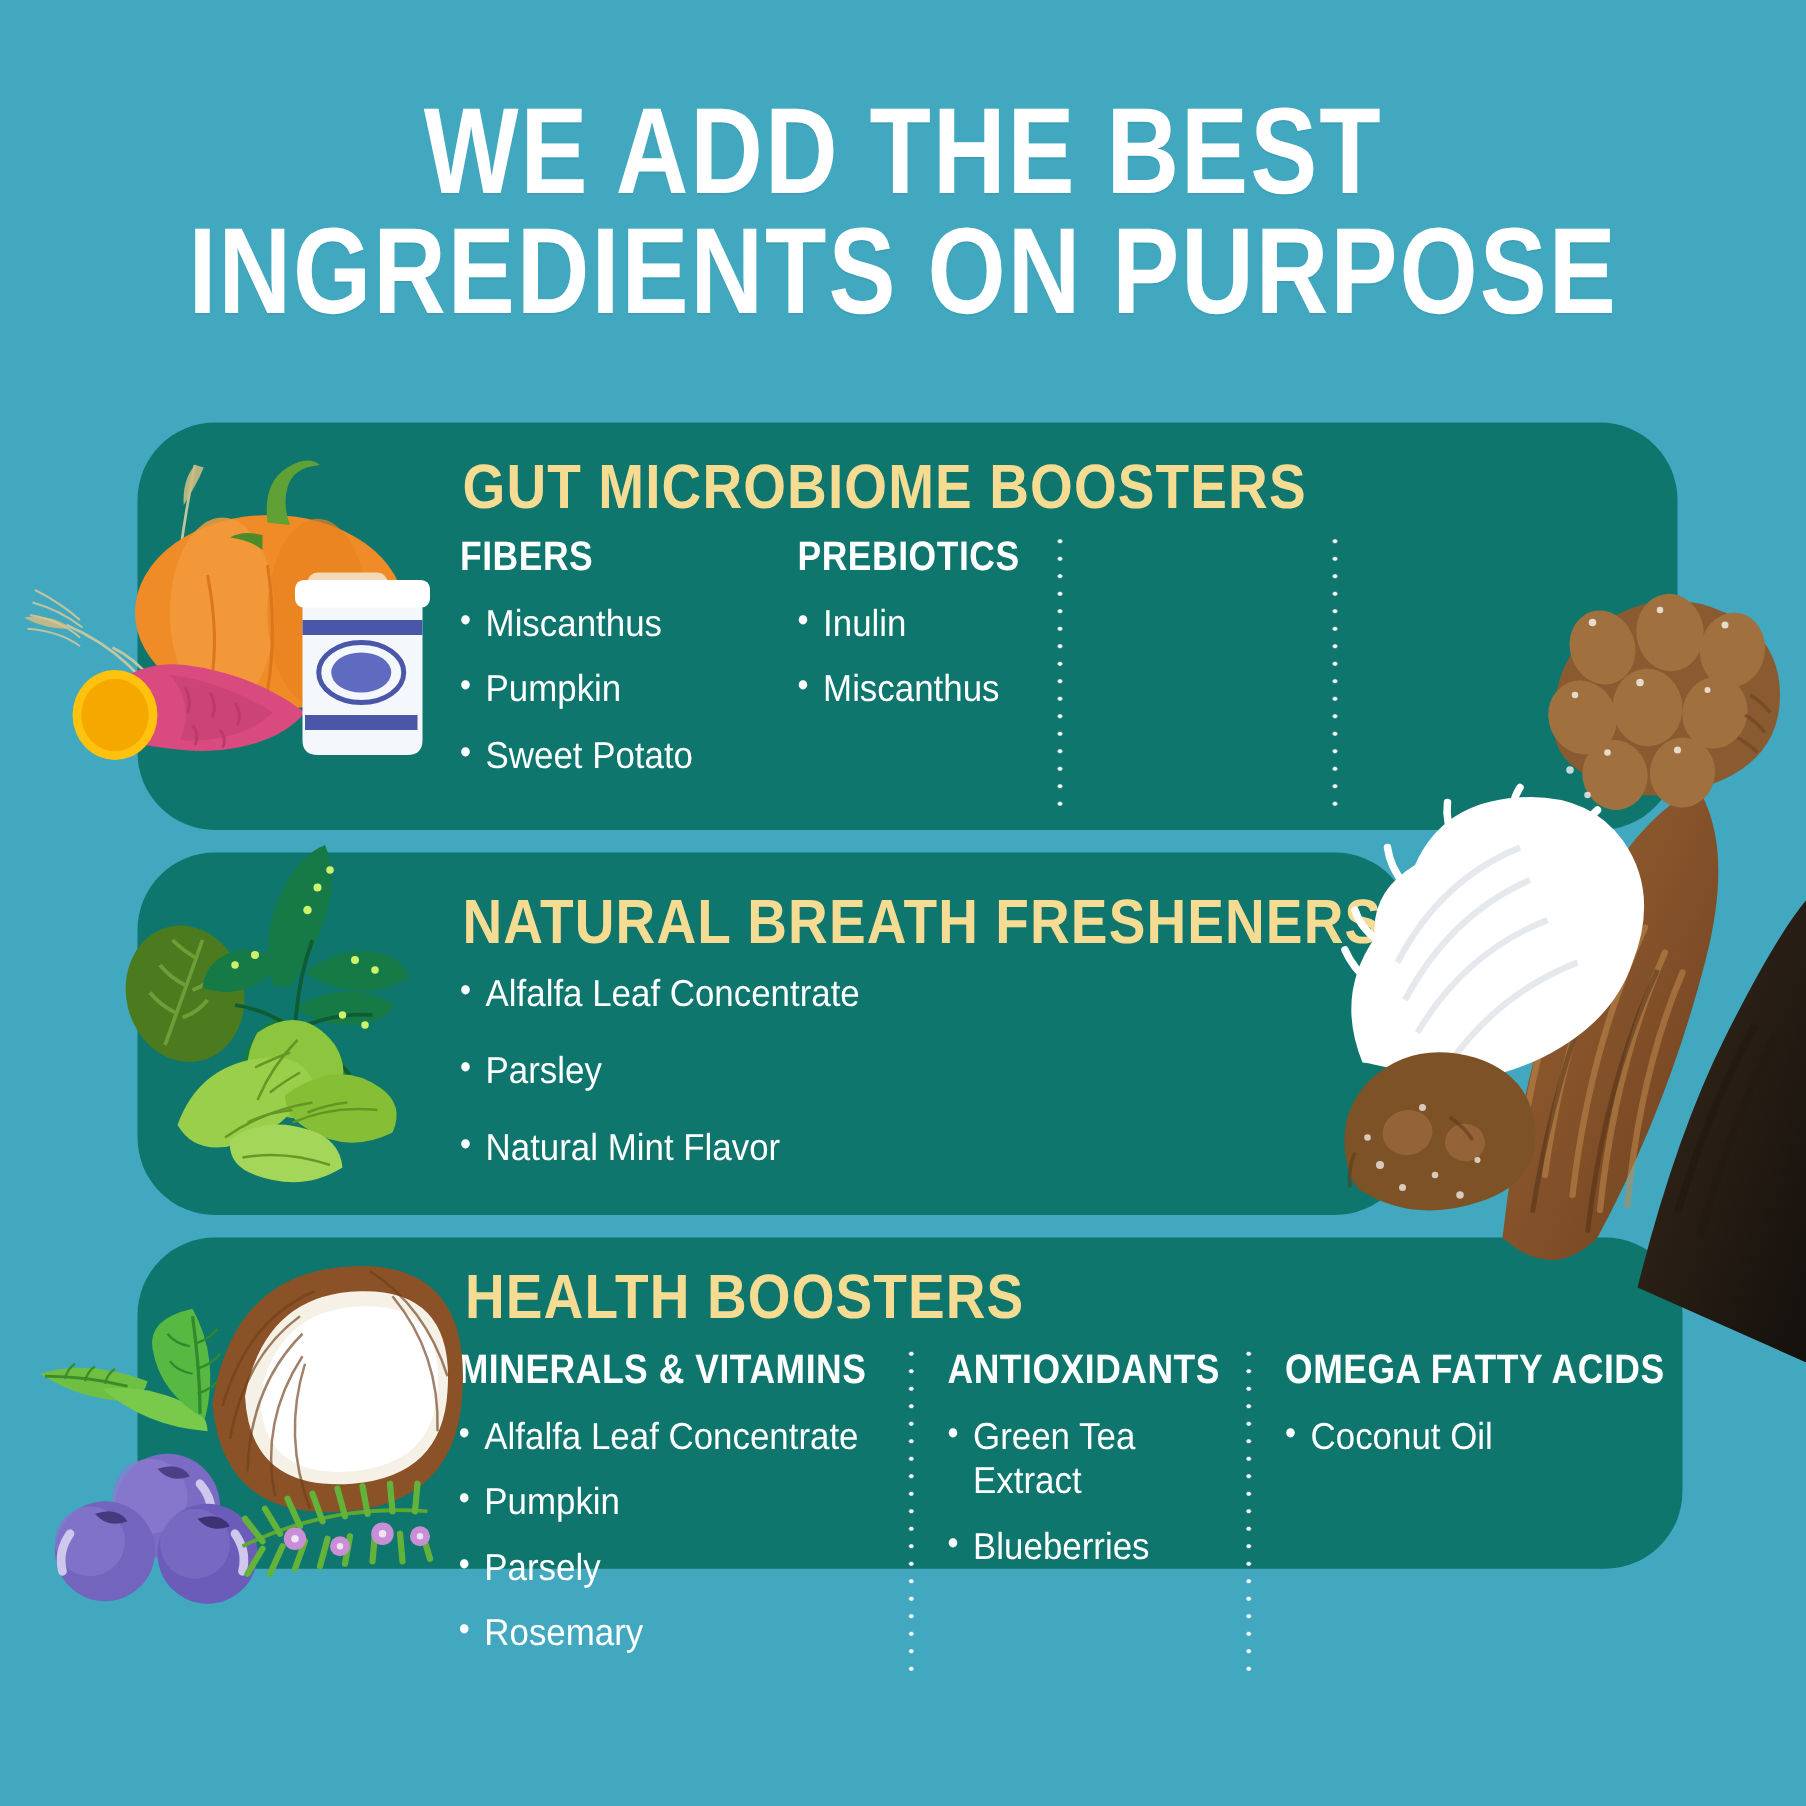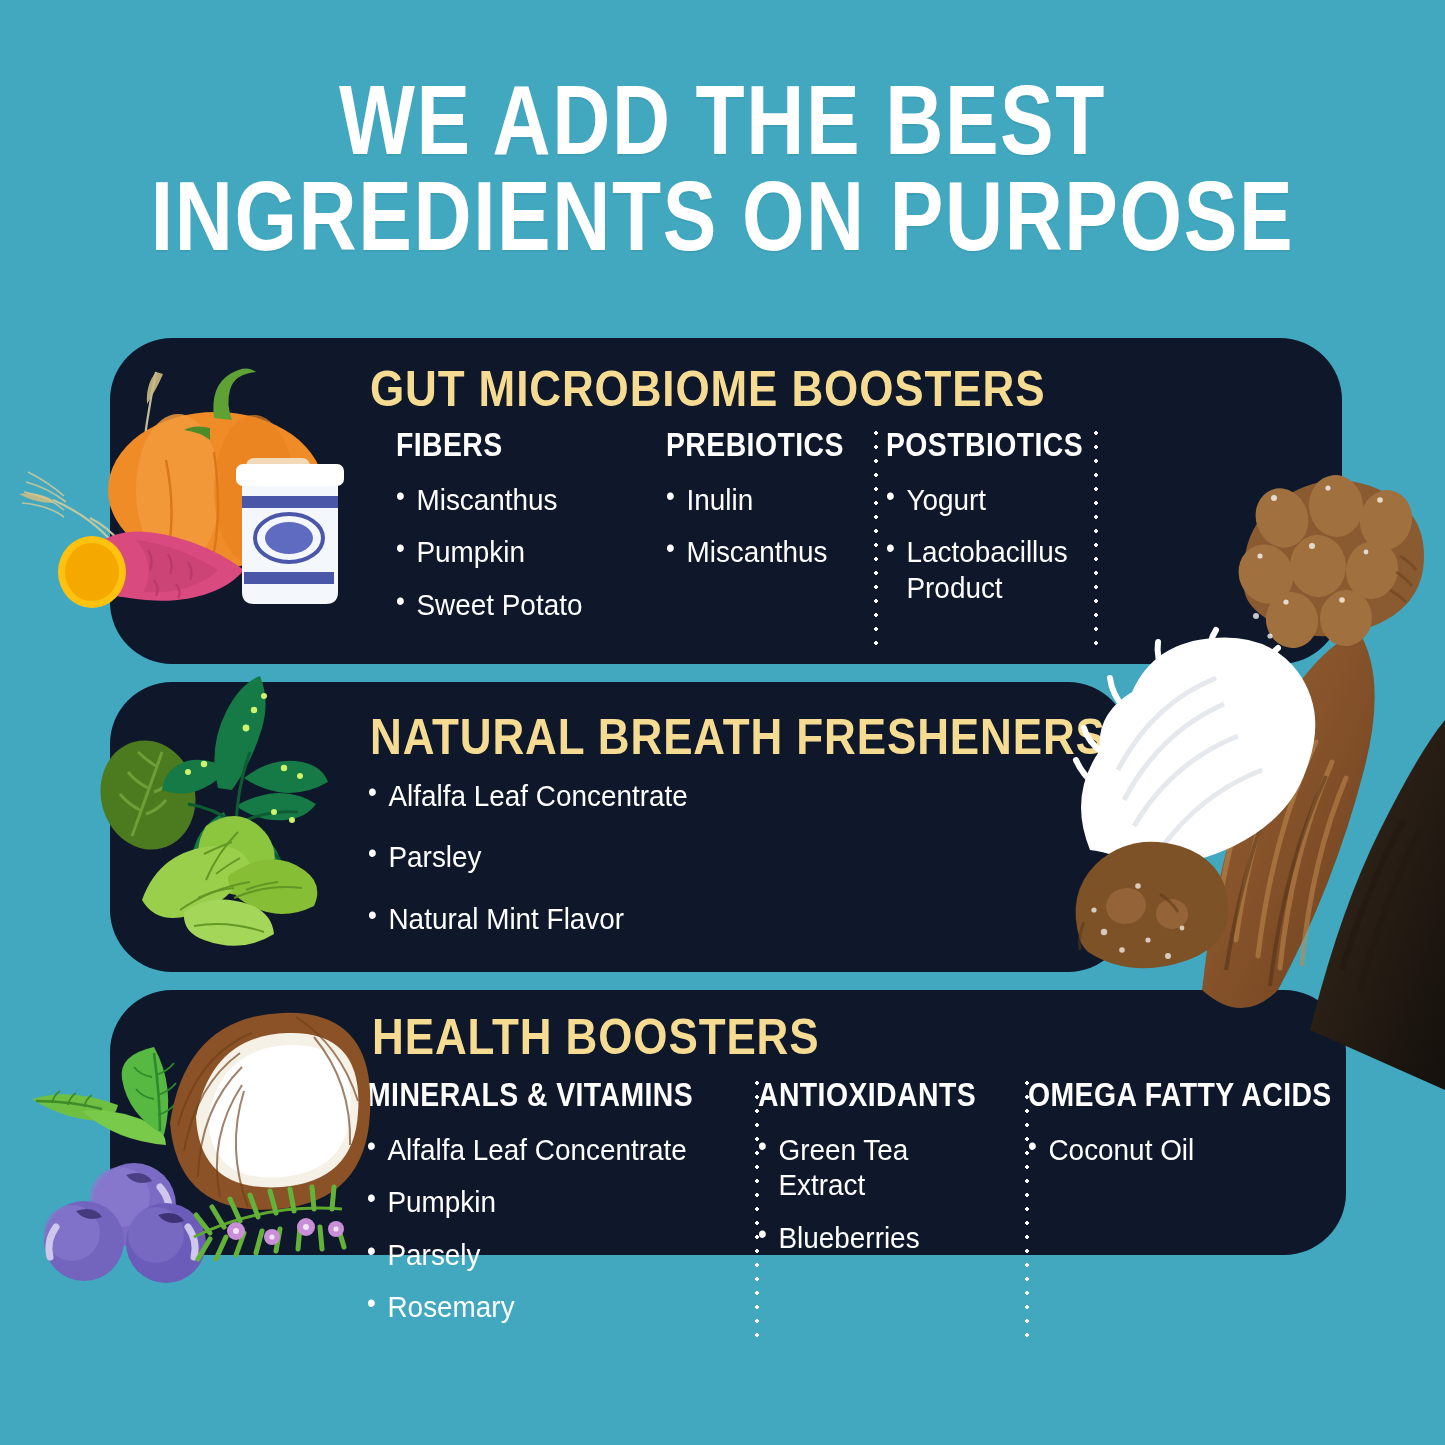--- a/index.html
+++ b/index.html
@@ -23,21 +23,21 @@
     letter-spacing:2px;
     transform:scaleX(0.82);
     transform-origin:center top;
     text-shadow:0 2px 0 rgba(0,0,0,0.05);
   }
   .title-line{ display:block; white-space:nowrap; }
 
   
   .card{
     position:absolute;
-    background:#0f172a;
+    background:#0f766e;
     border-radius:62px;
   }
   #card-gut    { left:110px; top:338px;  width:1232px; height:326px; }
   #card-breath { left:110px; top:682px;  width:1020px; height:290px; }
   #card-health { left:110px; top:990px;  width:1236px; height:265px; }
 
   .card-inner{ position:absolute; inset:0; }
 
   
   .card-heading{
@@ -55,21 +55,21 @@
     font-weight:bold;
     font-size:33px;
     letter-spacing:0.5px;
     white-space:nowrap;
     transform:scaleX(0.86);
     transform-origin:left center;
     margin-bottom:18px;
   }
 
   
-  .cols{ position:absolute; display:flex;margin-left:28px; }
+  .cols{ position:absolute; display:flex; }
   .col{ position:relative; }
   .bullet-list{ list-style:none; }
   .bullet-list li{
     color:#FFFFFF;
     font-size:30px;
     line-height:1.18;
     margin-bottom:17px;
     padding-left:22px;
     position:relative;
     transform:scaleX(0.93);
@@ -144,27 +144,20 @@
       <div class="col" id="gut-c1">
         <div class="col-heading">PREBIOTICS</div>
         <ul class="bullet-list">
           <li>Inulin</li>
           <li>Miscanthus</li>
         </ul>
       </div>
 
       <div class="divider" id="gut-d1"></div>
 
-      <div class="col" id="gut-c2">
-        <div class="col-heading">POSTBIOTICS</div>
-        <ul class="bullet-list">
-          <li>Yogurt</li>
-          <li>Lactobacillus Product</li>
-        </ul>
-      </div>
 
     </div>
   </div>
 </div>
 
 <div class="card" id="card-breath">
   <div class="card-inner">
     <div class="card-heading">NATURAL BREATH FRESHENERS</div>
     <div class="list-wrap">
       <ul class="bullet-list">

